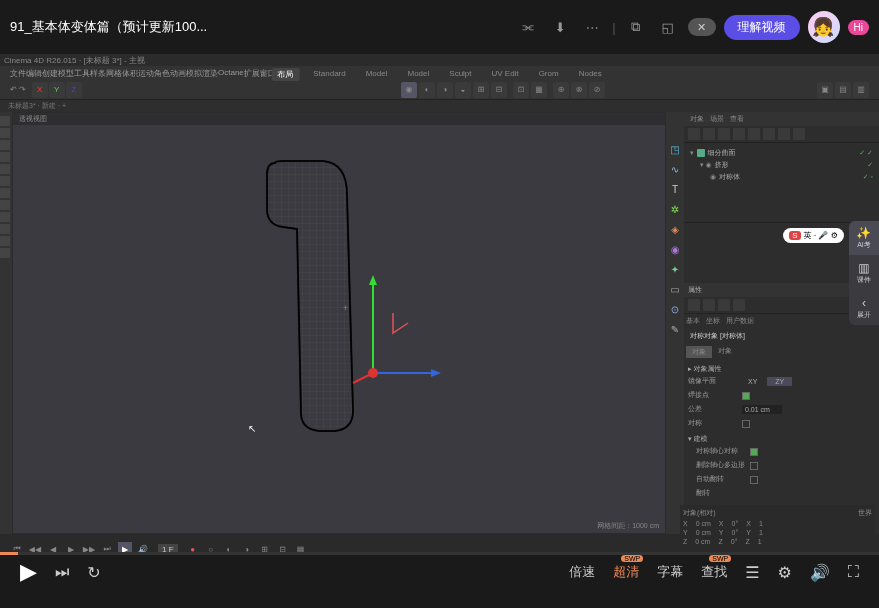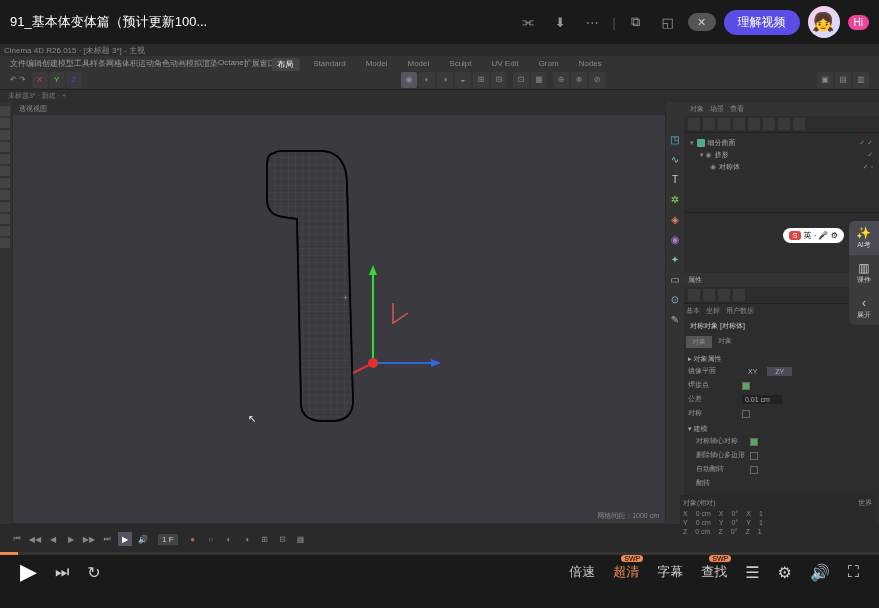--- a/index.html
+++ b/index.html
@@ -1,17 +1,17 @@
 <!DOCTYPE html>
 <html><head>
 <meta charset="utf-8">
 <style>
 *{margin:0;padding:0;box-sizing:border-box;font-family:"Microsoft YaHei",sans-serif}
 body{width:879px;height:608px;background:#000;overflow:hidden;position:relative}
-.top-bar{height:44px;background:#1a1a1a;display:flex;align-items:center;padding:0 10px;gap:8px;color:#fff;font-size:13px}
+.top-bar{height:54px;background:#1a1a1a;display:flex;align-items:center;padding:0 10px;gap:8px;color:#fff;font-size:13px}
 .title{flex:1;font-weight:500}
 .top-icon{width:24px;height:24px;display:flex;align-items:center;justify-content:center;cursor:pointer;color:#999}
 .close-pill{background:#555;border-radius:10px;width:28px;height:18px;display:flex;align-items:center;justify-content:center;font-size:11px;color:#ccc}
 .understand-btn{background:#5b4ee6;color:#fff;padding:4px 14px;border-radius:14px;font-size:12px;cursor:pointer}
 .avatar{width:32px;height:32px;background:linear-gradient(135deg,#fce,#cdf);border-radius:50%;display:flex;align-items:center;justify-content:center;font-size:18px}
 .hi-badge{background:#ec4899;color:#fff;padding:2px 6px;border-radius:8px;font-size:10px}
 .c4d-area{position:relative;height:512px;background:#2b2b2b}
 .c4d-title{height:12px;background:#2b2b2b;color:#888;font-size:8px;padding:1px 4px}
 .c4d-menu{height:14px;background:#333;display:flex;gap:0;padding:2px 10px;color:#999;font-size:8px}
 .c4d-toolbar{height:20px;background:#333;display:flex;align-items:center;padding:2px 10px;gap:6px;border-bottom:1px solid #222}

